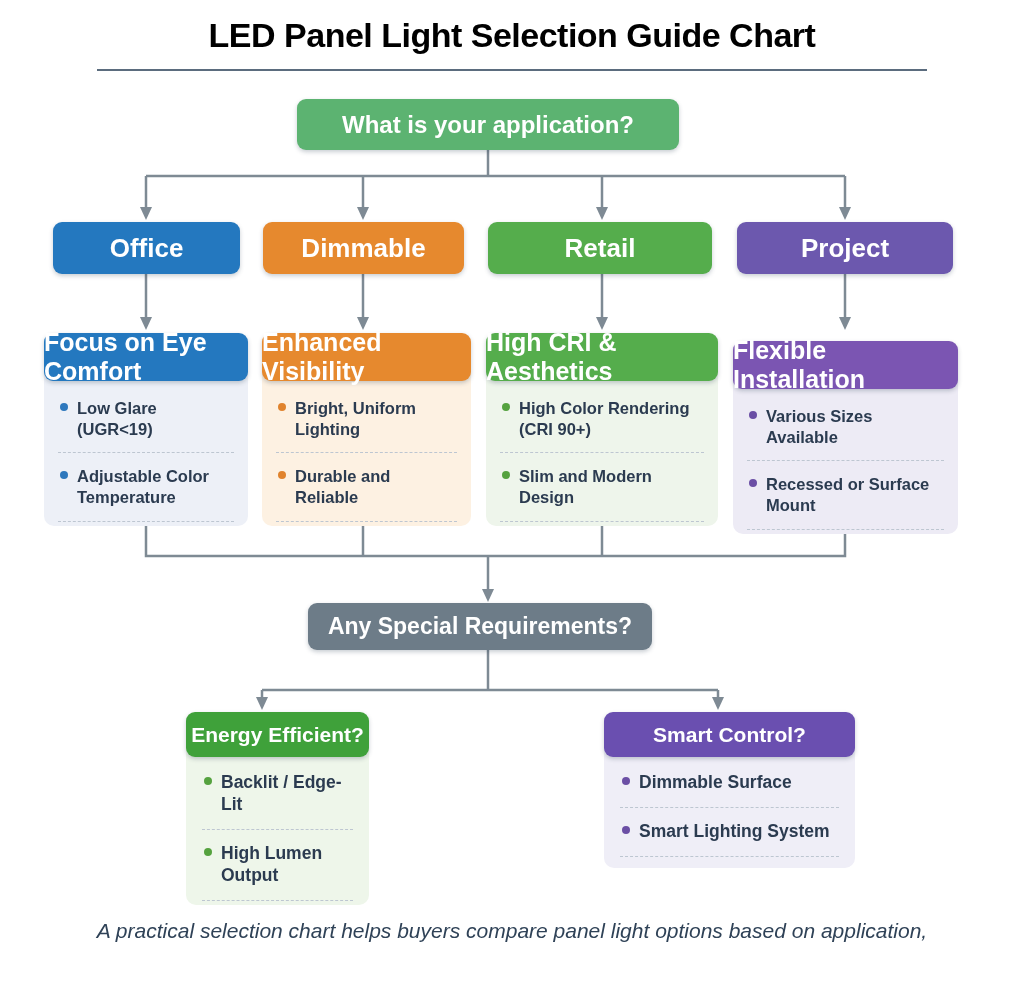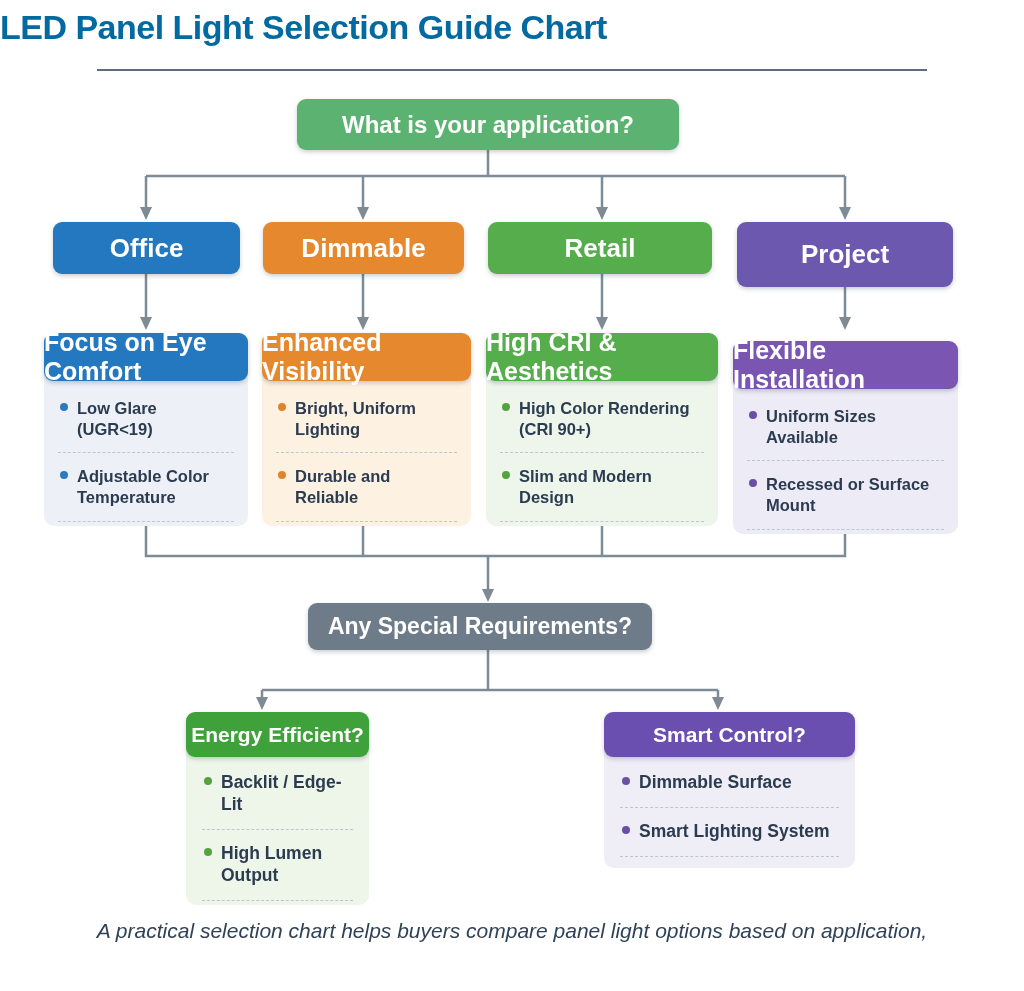--- a/index.html
+++ b/index.html
@@ -3,41 +3,41 @@
 <meta charset="utf-8">
 <style>
   * { margin:0; padding:0; box-sizing:border-box; }
   html,body { background:#ffffff; }
   body { font-family:"Liberation Sans", sans-serif; }
   .stage { position:relative; width:1024px; height:991px; background:#ffffff; overflow:hidden; }
 
   .connectors { position:absolute; left:0; top:0; z-index:0; }
 
   .page-title {
-    position:absolute; top:8px; left:0; width:100%;
-    text-align:left; font-size:34px; font-weight:bold;
-    color:#0369a1; letter-spacing:-0.5px; z-index:1;
+    position:absolute; top:16px; left:0; width:100%;
+    text-align:center; font-size:34px; font-weight:bold;
+    color:#000000; letter-spacing:-0.5px; z-index:1;
   }
   .title-rule {
     position:absolute; top:69px; left:97px; width:830px; height:2px;
     background:#5b6c7e; z-index:1;
   }
 
   .node {
     position:absolute; z-index:2; display:flex; align-items:center; justify-content:center;
     color:#ffffff; font-weight:bold; border-radius:9px;
     box-shadow:0 2px 4px rgba(40,60,80,0.25);
   }
   .app-box   { left:297px; top:99px;  width:382px; height:51px; background:#5cb371; font-size:24px; }
   .gray-box  { left:308px; top:603px; width:344px; height:47px; background:#6d7c88; font-size:23px; }
 
   .cat-office    { left:53px;  top:222px; width:187px; height:52px; background:#2478bf; font-size:26px; }
   .cat-classroom { left:263px; top:222px; width:201px; height:52px; background:#e6892e; font-size:26px; }
   .cat-retail    { left:488px; top:222px; width:224px; height:52px; background:#55ad4c; font-size:26px; }
-  .cat-project   { left:737px; top:222px; width:216px; height:65px; background:#6c58ae; font-size:26px; }
+  .cat-project   { left:737px; top:222px; width:216px; height:52px; background:#6c58ae; font-size:26px; }
 
   .card { position:absolute; top:333px; z-index:2; }
   .card .hd {
     position:relative; z-index:2; height:48px; border-radius:9px;
     display:flex; align-items:center; justify-content:center;
     color:#fff; font-weight:bold; font-size:25px;
     box-shadow:0 2px 4px rgba(40,60,80,0.25);
   }
   .card .panel {
     margin-top:-8px; padding:16px 14px 4px 14px;
@@ -177,21 +177,21 @@
         <span>Slim and Modern Design</span>
       </div>
     </div>
   </div>
 
   <div class="card card4">
     <div class="hd hd-purple">Flexible Installation</div>
     <div class="panel p-purple">
       <div class="bullet">
         <span class="dot dot-purple"></span>
-        <span>Uniform Sizes Available</span>
+        <span>Various Sizes Available</span>
       </div>
       <div class="bullet">
         <span class="dot dot-purple"></span>
         <span>Recessed or Surface Mount</span>
       </div>
     </div>
   </div>
 
   <div class="node gray-box">Any Special Requirements?</div>
 

